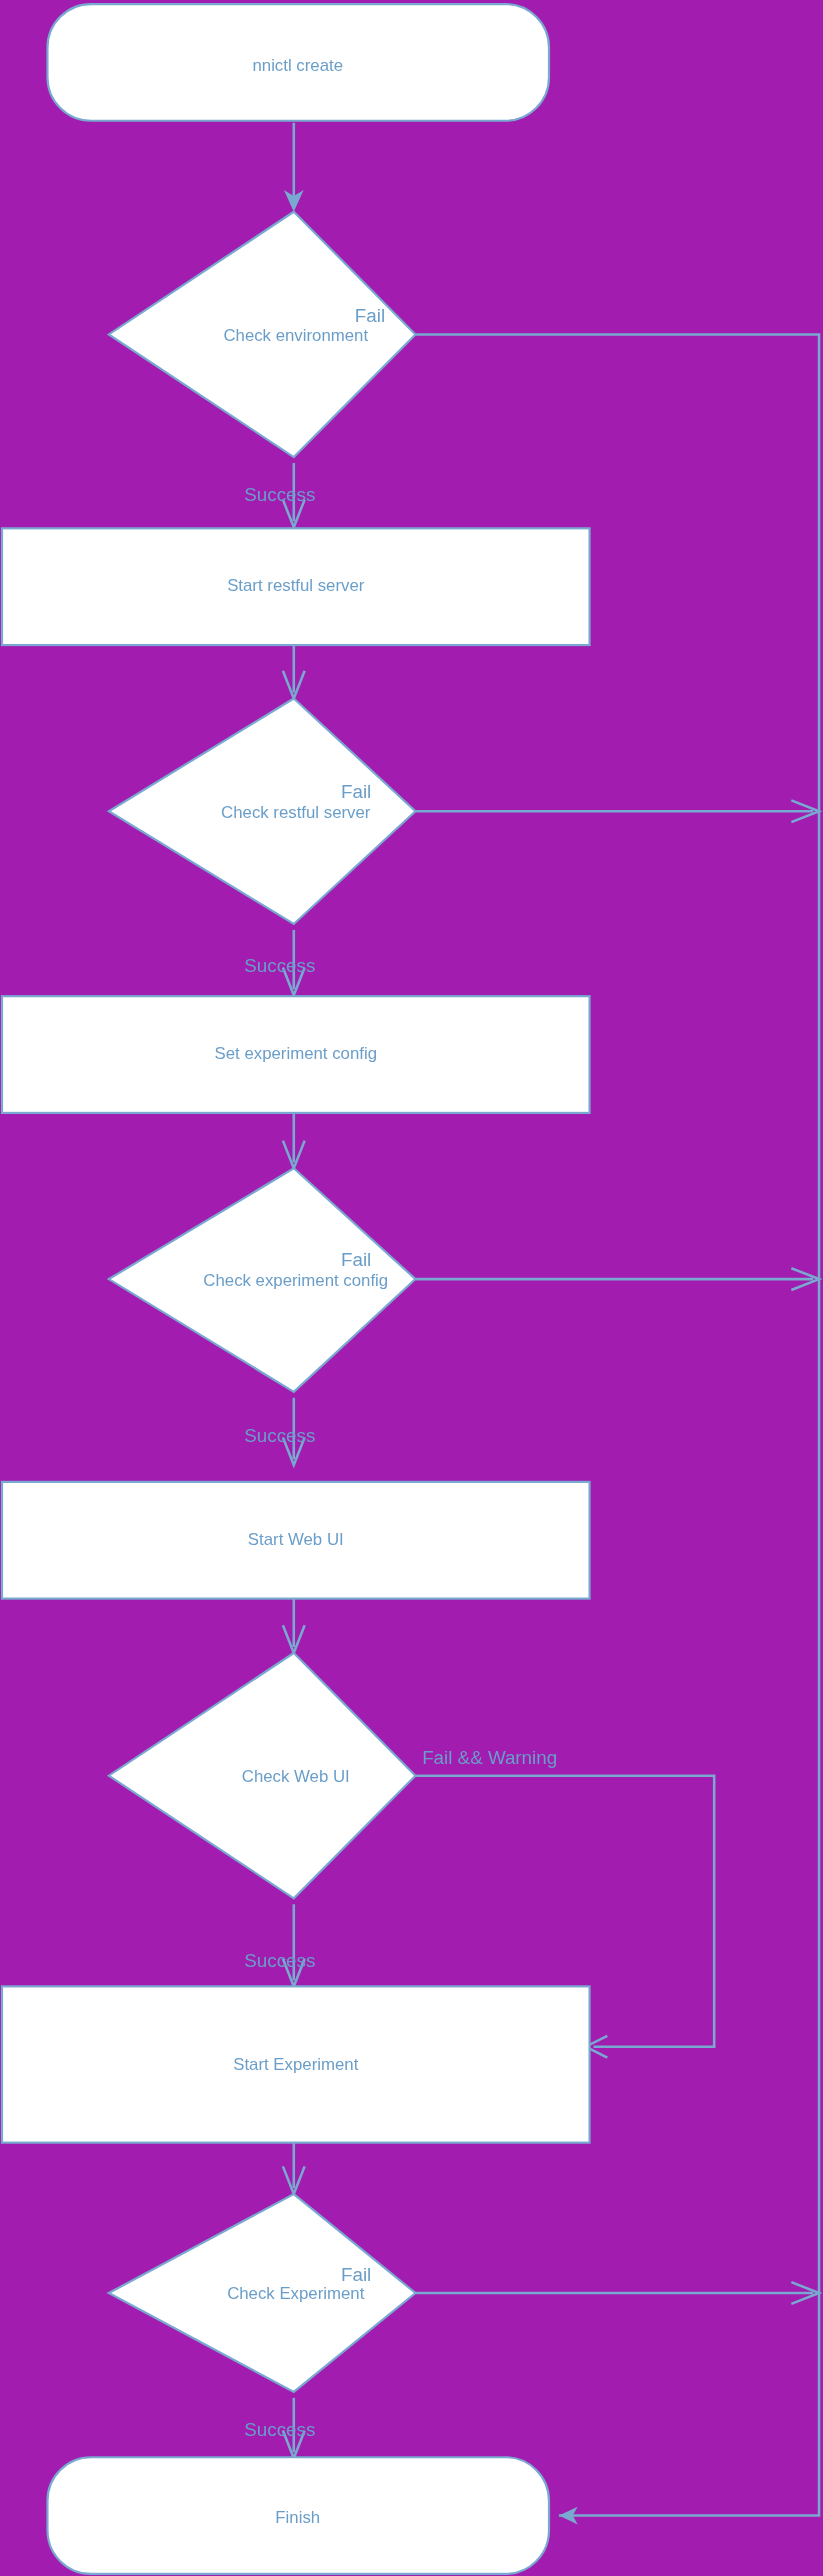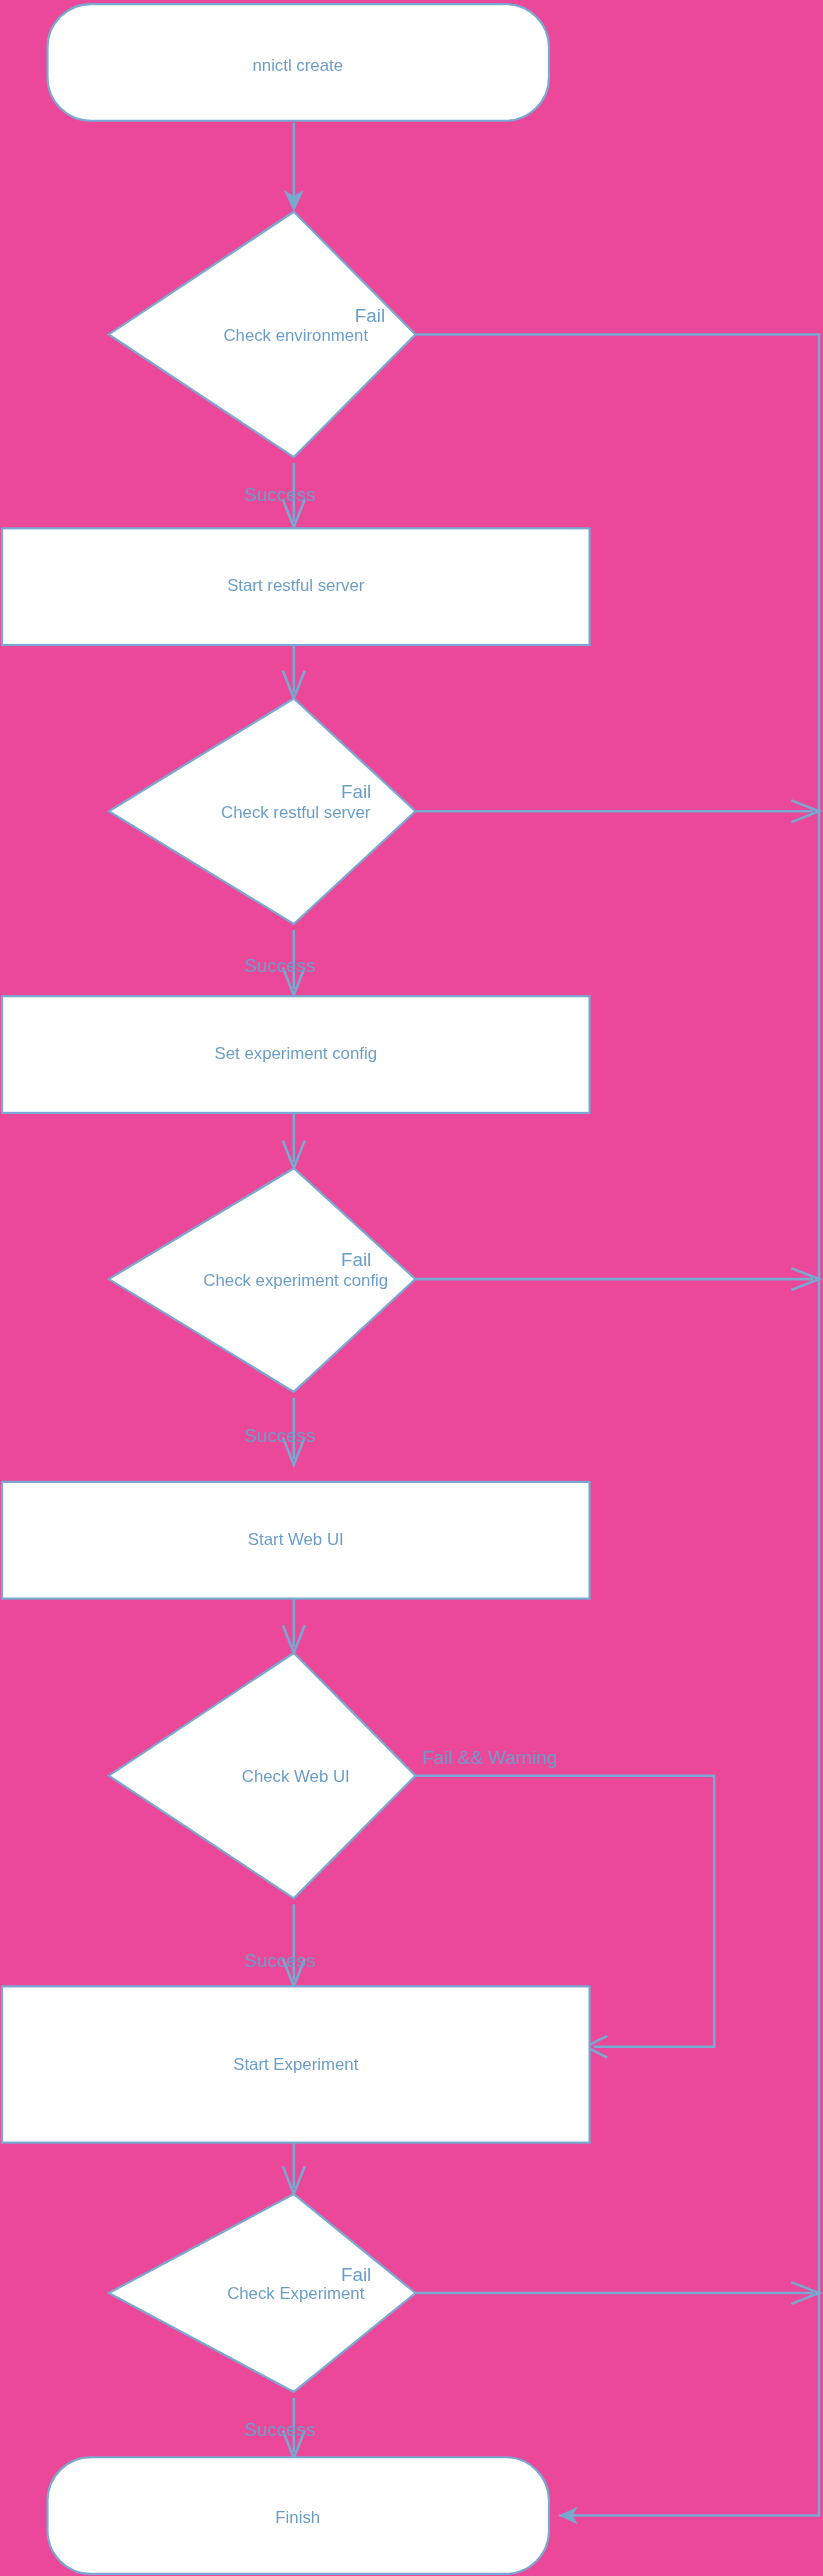--- a/index.html
+++ b/index.html
@@ -7,21 +7,21 @@
     padding: 0;
     background: #ffffff;
   }
   body {
     font-family: "Liberation Sans", sans-serif;
   }
   #canvas {
     position: relative;
     width: 823px;
     height: 2576px;
-    background: #ec4899;
+    background: #a21caf;
     overflow: hidden;
   }
   #flow-svg {
     position: absolute;
     top: 0;
     left: 0;
     width: 823px;
     height: 2576px;
     display: block;
   }

